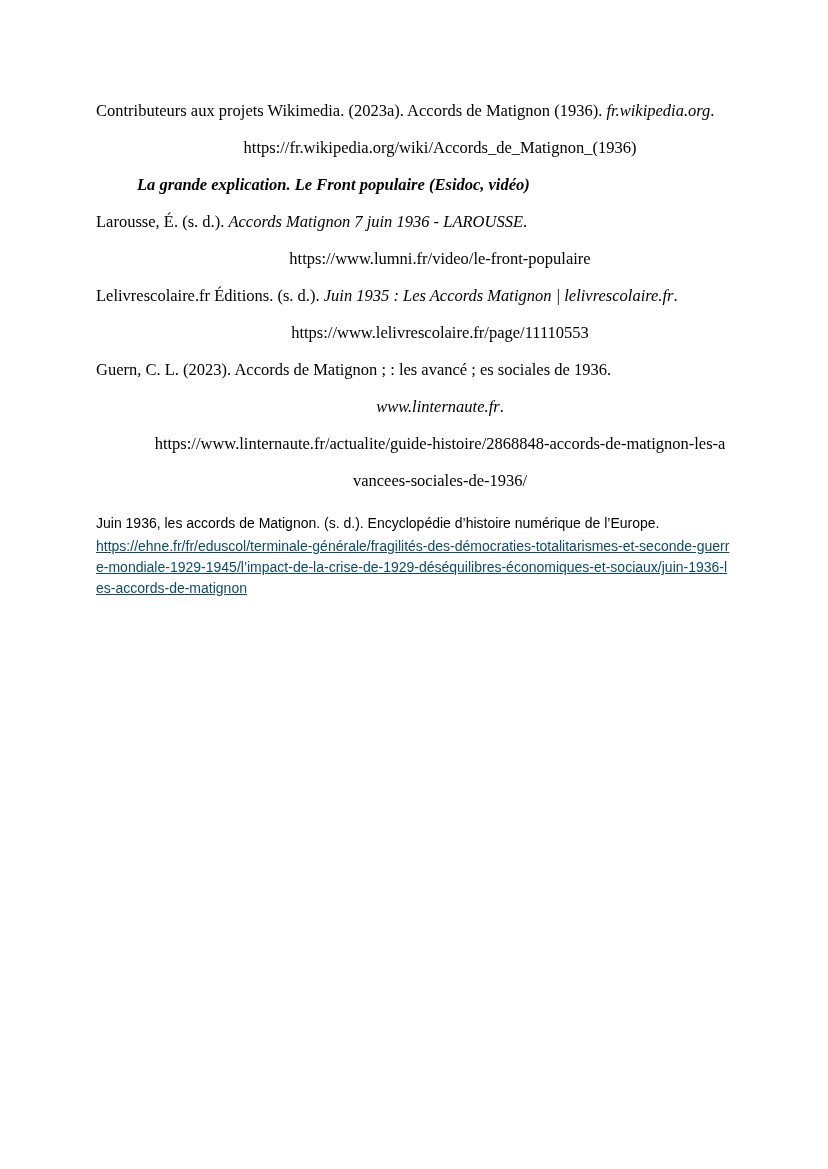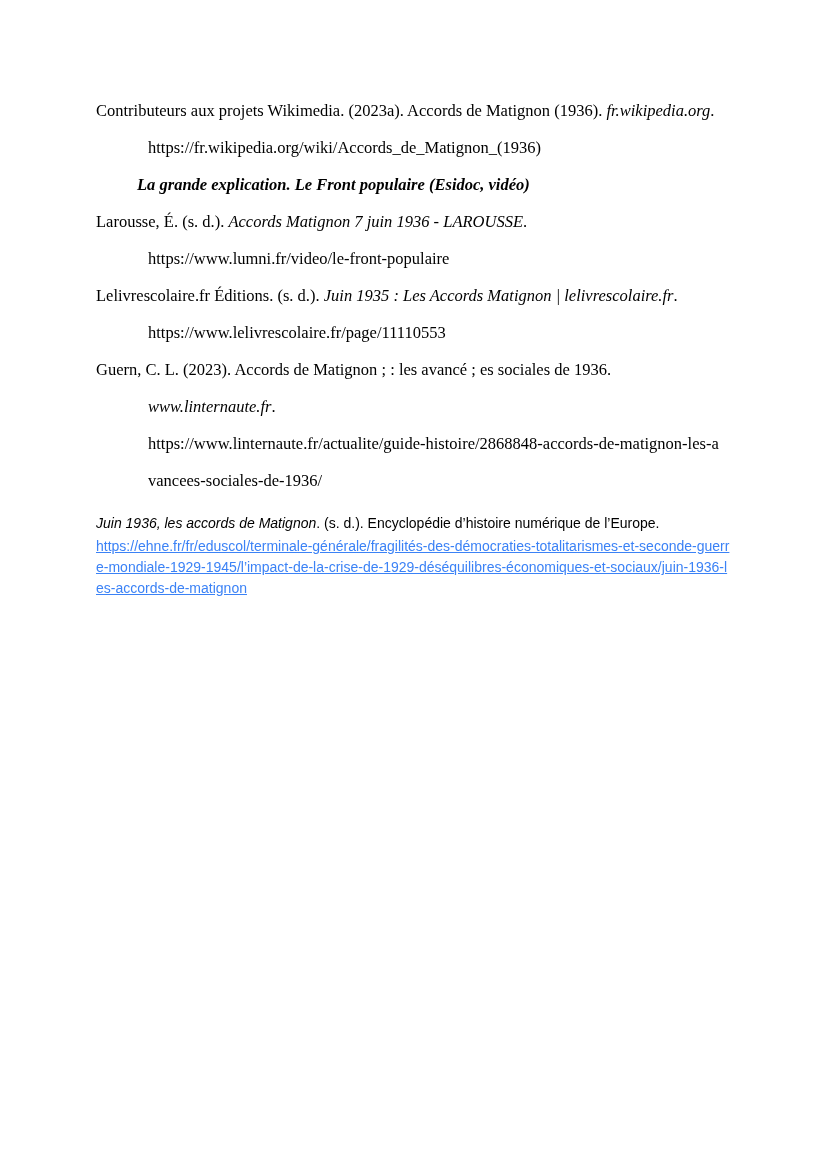--- a/index.html
+++ b/index.html
@@ -34,41 +34,41 @@
     font-size: 16.5px;
     line-height: 1.0;
   }
   .ref-line {
     font-size: 16.5px;
     line-height: 37px;
     white-space: nowrap;
   }
   .indent {
     padding-left: 52px;
+    text-align: center;
   }
   .italic {
     font-style: italic;
   }
   .bold-italic {
     font-weight: bold;
     font-style: italic;
     margin-left: 41px;
   }
   
   .sans-block {
     font-family: "Liberation Sans", sans-serif;
     font-size: 14px;
     line-height: 21px;
     margin-top: 14px;
   }
   .sans-block .title-it {
-    font-style: italic;
   }
   .link {
-    color: #3b82f6;
+    color: #0c4a6e;
     text-decoration: underline;
     word-break: break-all;
     display: inline;
   }
   .sans-block .linkwrap {
     display: block;
     margin-top: 2px;
     line-height: 21px;
   }
 </style>

